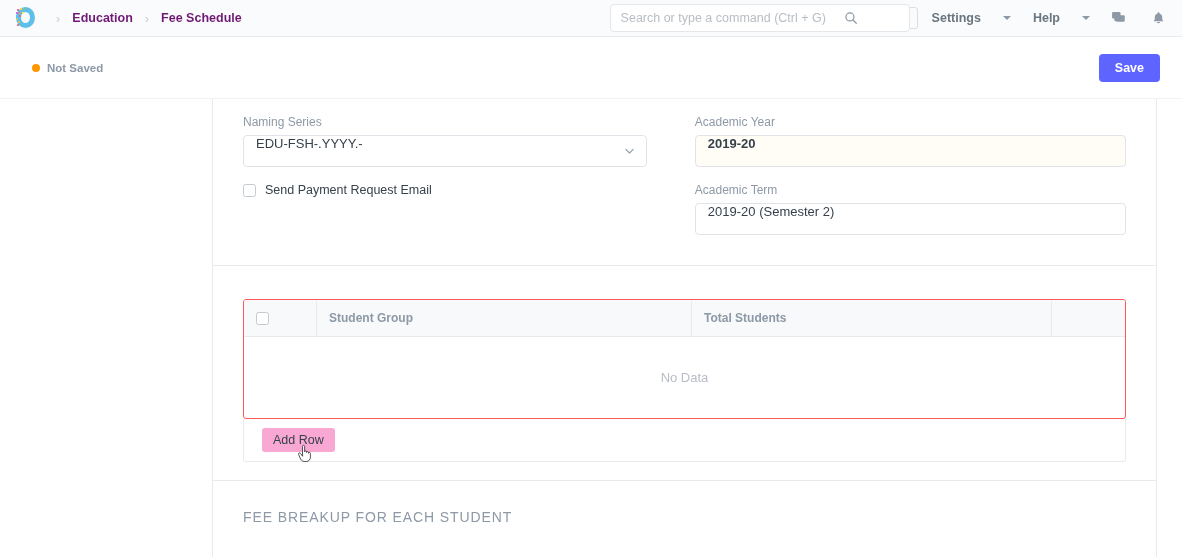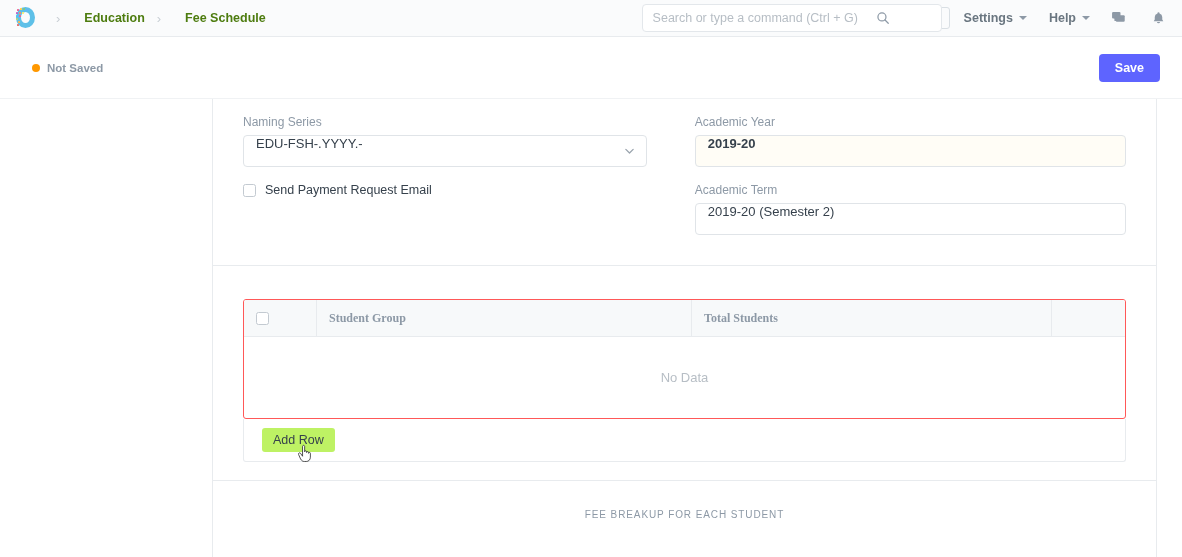--- a/index.html
+++ b/index.html
@@ -36,24 +36,23 @@
   }
   .logo .pix {
     position: absolute;
     width: 2.4px; height: 2.4px;
     border-radius: 0.5px;
   }
   .breadcrumbs { display: flex; align-items: center; gap: 0px; }
   .crumb {
     font-size: 12.5px;
     font-weight: bold;
-    color: #4d7c0f;
+    color: #701a75;
     padding: 0 2px;
     white-space: nowrap;
-    margin-left: 12px;
   }
   .crumb-sep {
     color: #c8ced4;
     font-size: 13px;
     margin: 0 10px;
     line-height: 1;
   }
   .nav-right {
     margin-left: auto;
     display: flex;
@@ -94,20 +93,21 @@
     margin-right: 14px;
   }
   .nav-link {
     display: flex; align-items: center;
     font-size: 12.5px;
     font-weight: bold;
     color: #6a7680;
     margin-right: 22px;
     white-space: nowrap;
     cursor: default;
+    gap: 16px;
   }
   .caret {
     display: inline-block;
     width: 0; height: 0;
     border-left: 4px solid transparent;
     border-right: 4px solid transparent;
     border-top: 4px solid #8d99a6;
     margin-left: 6px;
   }
   .nav-icon {
@@ -249,21 +249,20 @@
     border: 1px solid #ff5858;
     border-radius: 3px;
     overflow: hidden;
     background: #fff;
   }
   .grid-head {
     display: flex;
     background: #f7f9fa;
     border-bottom: 1px solid #e8ebee;
     height: 37px;
-    font-family: Liberation Serif, serif;
   }
   .gh-cell {
     display: flex;
     align-items: center;
     padding: 0 12px;
     font-size: 12px;
     font-weight: bold;
     color: #8d99a6;
     border-right: 1px solid #e8ebee;
     height: 100%;
@@ -283,46 +282,45 @@
   }
   .grid-footer {
     border: 1px solid #e8ebee;
     border-top: none;
     border-radius: 0 0 3px 3px;
     padding: 9px 0 9px 18px;
     background: #fff;
     position: relative;
   }
   .btn-addrow {
-    background: #bef264;
+    background: #f9a8d4;
     border: none;
     border-radius: 3px;
     font-size: 12.5px;
     color: #36414c;
     padding: 5px 11px;
     font-family: "Liberation Sans", sans-serif;
     cursor: pointer;
   }
   .cursor {
     position: absolute;
     left: 54px; top: 25px;
     width: 14px; height: 20px;
     pointer-events: none;
   }
 
   
   .section-head {
     padding: 28px 30px 0 30px;
   }
   .section-head .sh {
-    font-size: 10px;
+    font-size: 14px;
     letter-spacing: 0.9px;
     color: #8d99a6;
     text-transform: uppercase;
-    text-align: center;
   }
 </style>
 </head>
 <body>
 
 <div class="navbar">
   <div class="logo">
     <div class="ring"></div>
     <div class="pix" style="left:5px;  top:4px;  background:#f06292;"></div>
     <div class="pix" style="left:8px;  top:3px;  background:#ffd54f;"></div>

